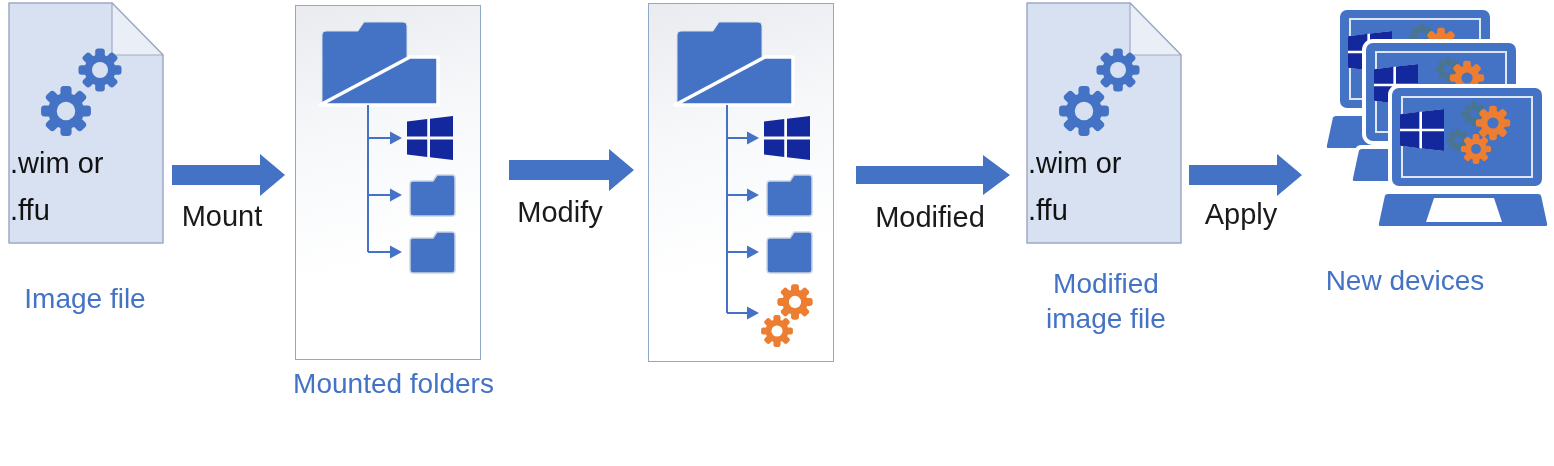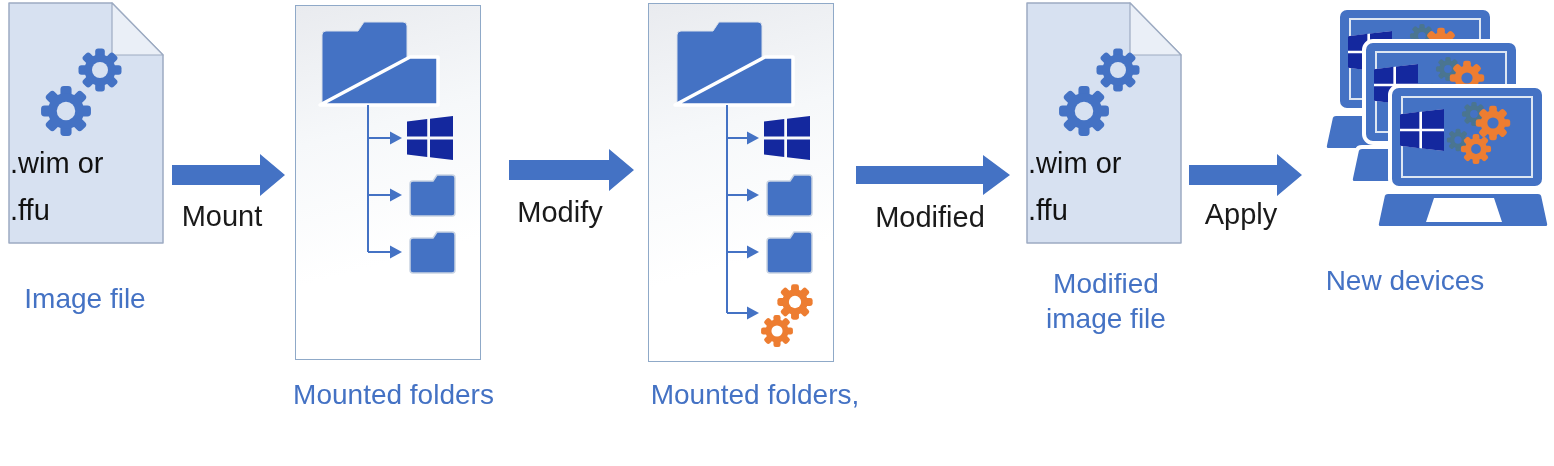--- a/index.html
+++ b/index.html
@@ -136,21 +136,21 @@
   <g transform="translate(112,110) scale(0.46)">
       <use href="#winpanes" class="fill-navy"></use>
     </g>
   <g transform="translate(114,168)">
       <use href="#folderclosed"></use>
     </g>
   <g transform="translate(114,225)">
       <use href="#folderclosed"></use>
     </g>
 </svg>
-<div class="caption" style="left:266px;top:378px;width:255px">Mounted folders</div>
+<div class="caption" style="left:266px;top:367px;width:255px">Mounted folders</div>
 
 <svg class="abs" style="left:509px;top:148px" width="126" height="44">
   <polygon class="fill-blue" points="0,12 100,12 100,1 125,22 100,43 100,32 0,32"></polygon>
 </svg>
 <div class="arrow-label" style="left:500px;top:196px;width:120px">Modify</div>
 
 <div class="box" style="left:648px;top:3px;width:186px;height:359px"></div>
 <svg class="abs" style="left:648px;top:3px" width="186" height="359">
   <g transform="translate(25,16)">
       <use href="#folderopen"></use>
@@ -174,21 +174,20 @@
         <use href="#gearbody"></use>
         <circle r="7.5" class="fill-white"></circle>
       </g>
     <g transform="translate(129,328) scale(0.74)" class="fill-orange">
         <use href="#gearbody"></use>
         <circle r="7.5" class="fill-white"></circle>
       </g>
   </g>
 </svg>
 <div class="caption" style="left:626px;top:378px;width:258px">
-  <div>Mounted folders,</div>
 </div>
 
 <svg class="abs" style="left:856px;top:153px" width="155" height="44">
   <polygon class="fill-blue" points="0,13 127,13 127,2 154,22 127,42 127,31 0,31"></polygon>
 </svg>
 <div class="arrow-label" style="left:855px;top:201px;width:150px">Modified</div>
 
 <svg class="abs" style="left:1026px;top:2px" width="156" height="242">
   <path class="file-shape" d="M1,1 H104 L155,53 V241 H1 Z"></path>
   <path class="file-fold" d="M104,1 V53 H155 Z"></path>

